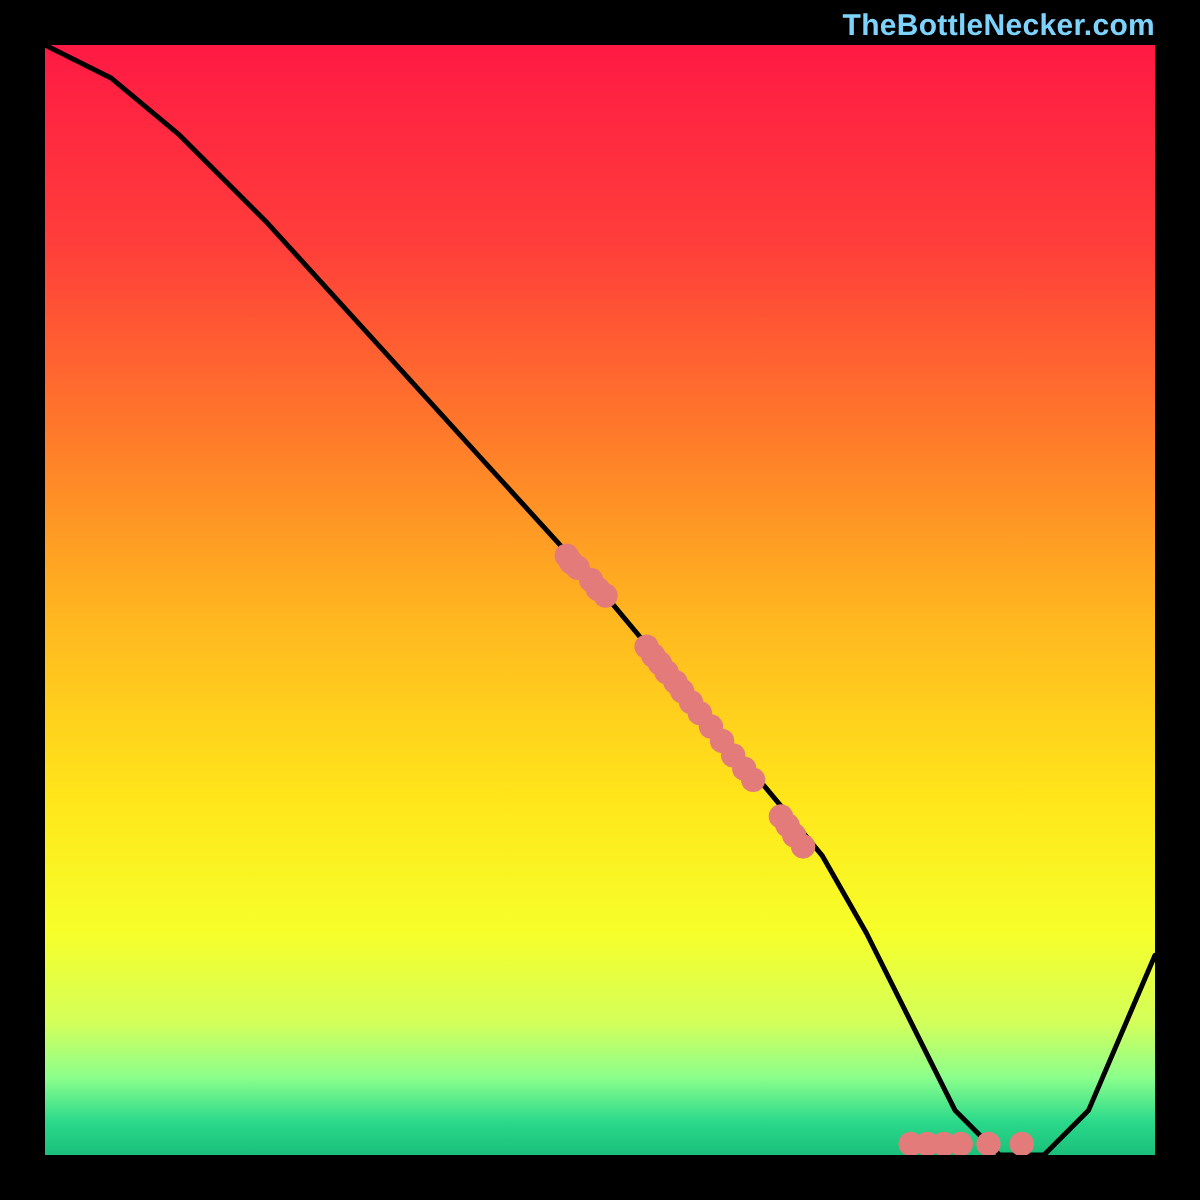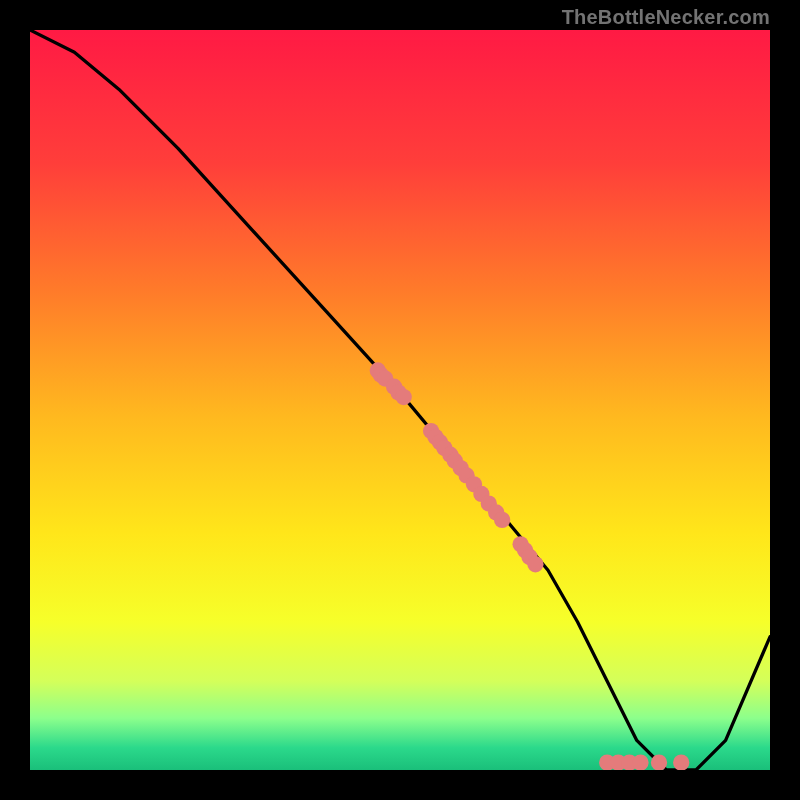--- a/index.html
+++ b/index.html
@@ -17,21 +17,21 @@
     width: 740px;
     height: 740px;
   }
   .watermark {
     position: absolute;
     top: 6px;
     right: 30px;
     font-family: Arial, Helvetica, sans-serif;
     font-size: 20px;
     font-weight: bold;
-    color: #737373;
+    color: #7dd3fc;
     letter-spacing: 0.2px;
   }
   svg { display: block; }
 </style>
 </head>
 <body>
 
 <div class="watermark">TheBottleNecker.com</div>
 
 <div class="chart-area">

